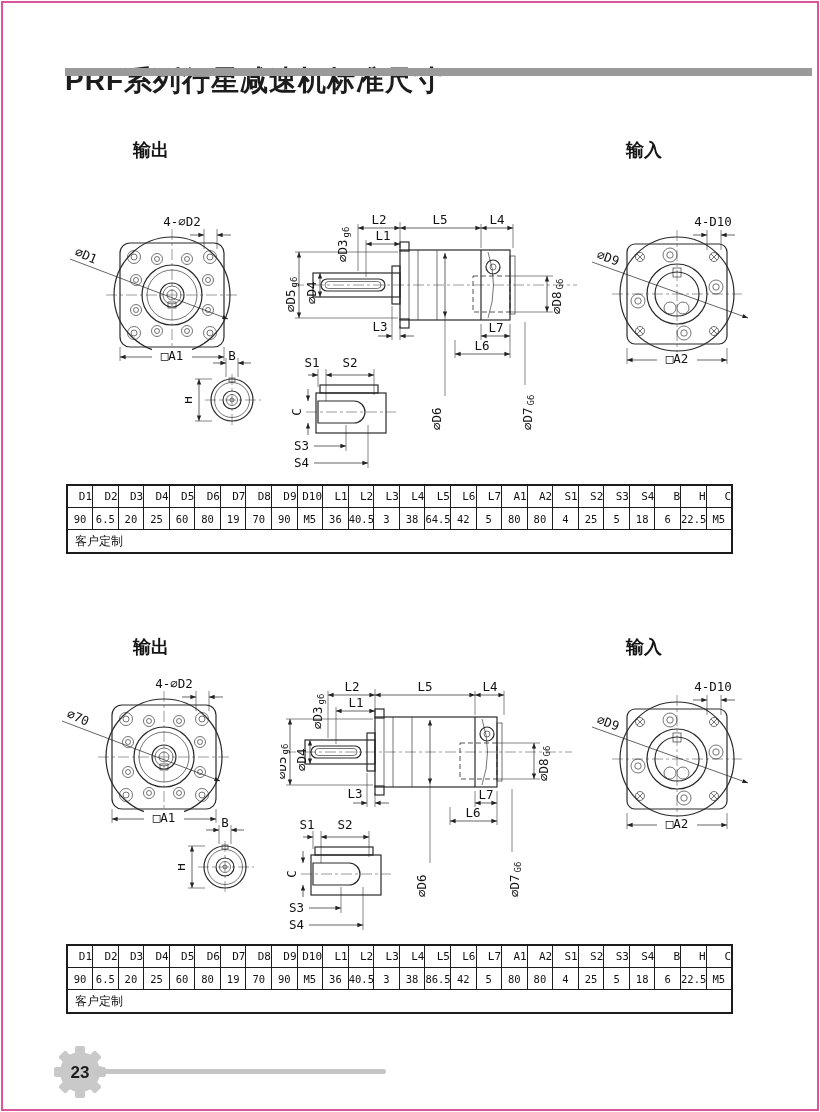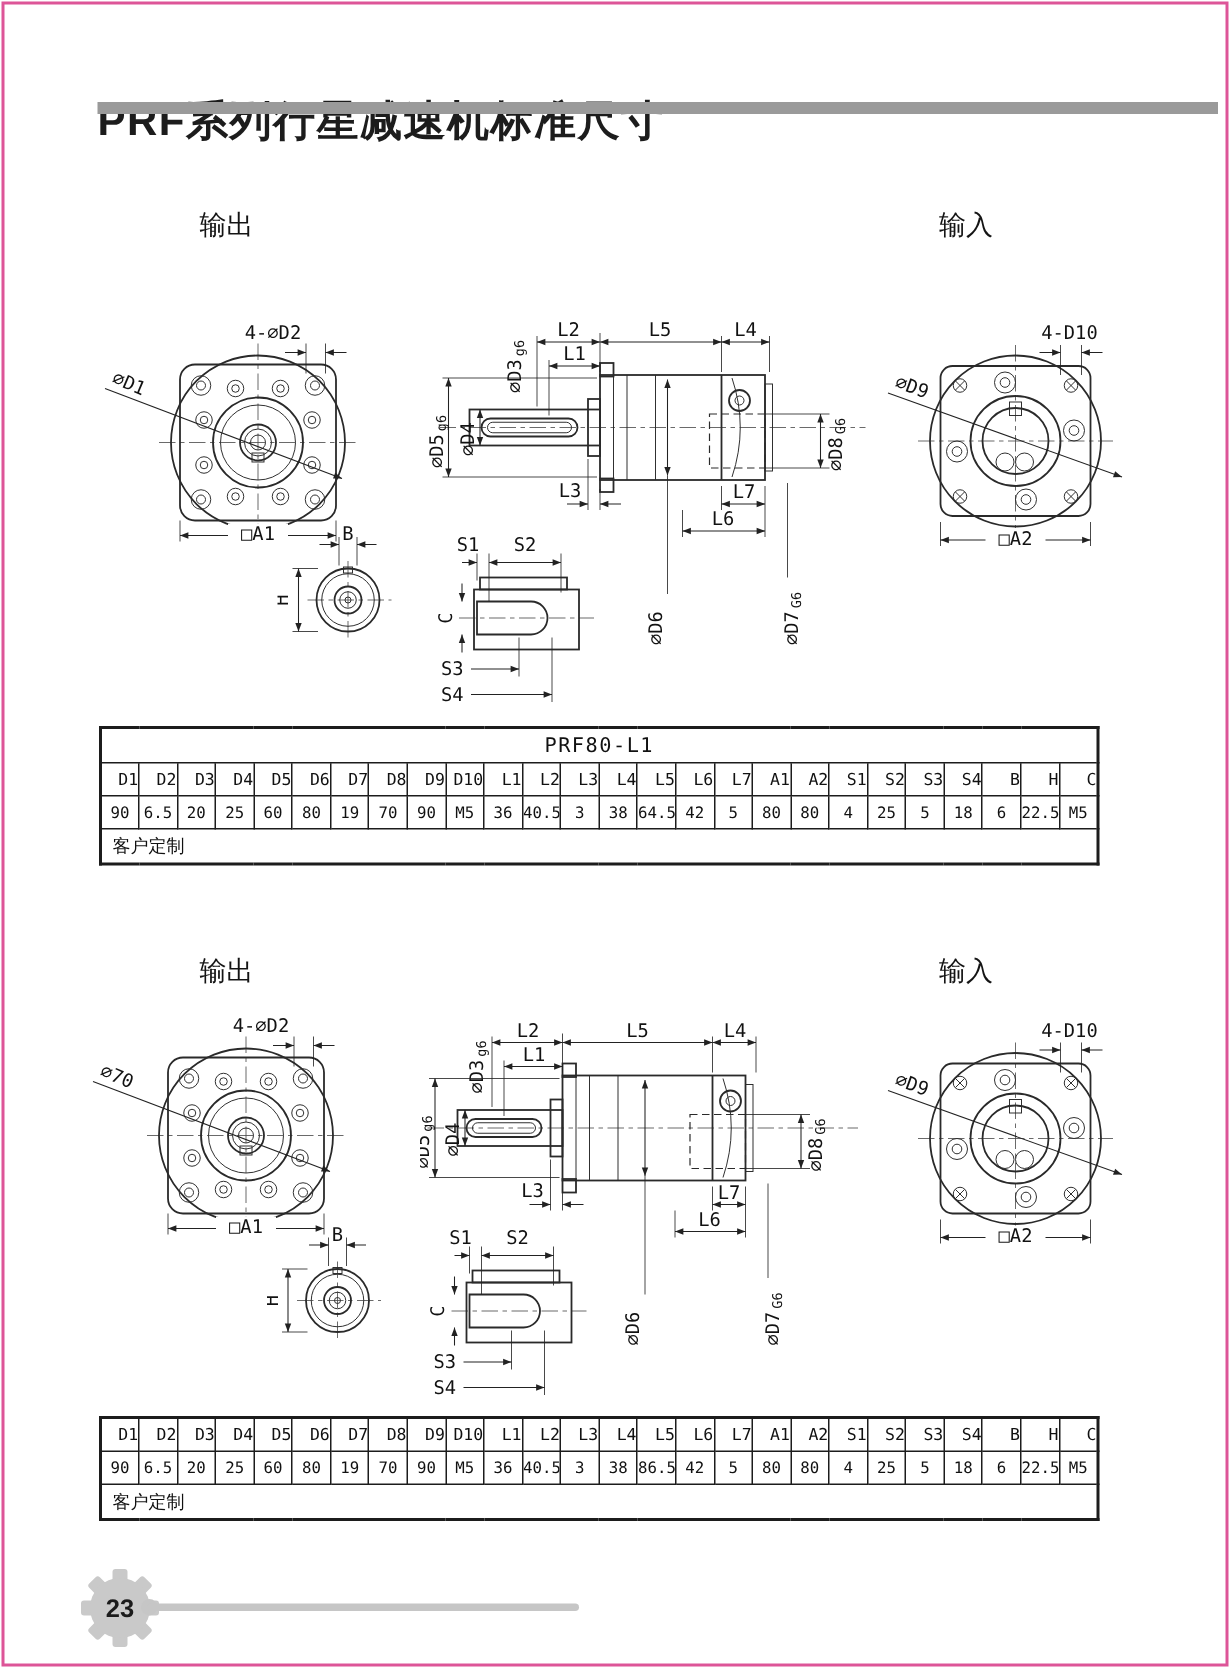--- a/index.html
+++ b/index.html
@@ -2,21 +2,21 @@
 <html><head>
 <meta charset="utf-8">
 <style>
   html,body{margin:0;padding:0;background:#fff;}
   #page{position:relative;width:820px;height:1112px;background:#ffffff;overflow:hidden;
         font-family:"Liberation Sans",sans-serif;color:#111;}
   #frame{position:absolute;inset:1px;border:2px solid #dd5598;pointer-events:none;}
   .title{position:absolute;left:65px;top:26px;font-size:28px;font-weight:bold;letter-spacing:1px;color:#1c1c1c;margin-top:36px;}
   .titlebar{position:absolute;left:65px;top:68px;width:747px;height:8px;background:#9a9a9a;}
   .section{position:absolute;left:0;width:820px;}
-  .io-label{position:absolute;font-size:18px;font-weight:normal;color:#141414;}
+  .io-label{position:absolute;font-size:18px;font-weight:bold;color:#141414;}
   .dwg{position:absolute;}
   svg .ln{fill:none;stroke:#2a2a2a;stroke-width:1.2;}
   svg .l2{fill:none;stroke:#2a2a2a;stroke-width:.65;}
   svg .cl{fill:none;stroke:#4a4a4a;stroke-width:.55;stroke-dasharray:11 3 3 3;}
   svg .dm{fill:none;stroke:#222;stroke-width:.7;}
   svg .ex{fill:none;stroke:#222;stroke-width:.55;}
   svg .hd{fill:none;stroke:#2a2a2a;stroke-width:.8;stroke-dasharray:5 3;}
   svg text{font-family:"DejaVu Sans Mono",monospace;font-size:12.5px;fill:#121212;}
   svg .fit{font-size:9px;}
   svg .mid{text-anchor:middle;}
@@ -250,23 +250,20 @@
       <text class="mid" x="133" y="14">4-D10</text>
       <line class="ex" x1="47" y1="136" x2="47" y2="152"></line>
         <line class="ex" x1="147" y1="136" x2="147" y2="152"></line>
       <line class="dm" x1="47" y1="148" x2="147" y2="148" marker-start="url(#ar)" marker-end="url(#ar)"></line>
       <rect class="wbg" x="77" y="140" width="40" height="13"></rect>
       <text class="mid" x="97" y="151">□A2</text>
     </svg>
 
     <table class="dim-table" style="left:66px;top:364px;">
       <tbody>
-          <tr class="t-title">
-            <td colspan="26">PRF80-L1</td>
-          </tr>
       <tr class="t-head">
             <td>D1</td>
             <td>D2</td>
             <td>D3</td>
             <td>D4</td>
             <td>D5</td>
             <td>D6</td>
             <td>D7</td>
             <td>D8</td>
             <td>D9</td>

